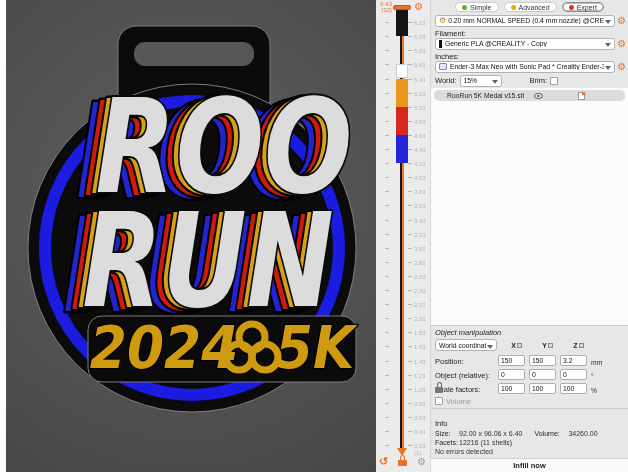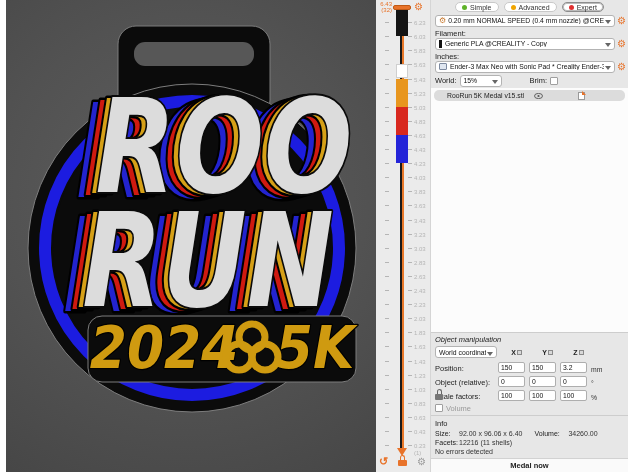--- a/index.html
+++ b/index.html
@@ -75,21 +75,21 @@
     font-size:6.8px;padding:0 2px;font-family:"Liberation Sans",sans-serif;color:#111;}
   .mrow .unit{font-size:6.8px;color:#333;}
   .axishead{display:flex;align-items:center;height:14px;margin-bottom:1px;}
   .axishead .sel{flex:none;width:62px;height:12px;}
   .ax{width:31px;flex:none;text-align:center;font-size:7px;font-weight:bold;color:#222;}
   .ax i{display:inline-block;width:5px;height:5px;border:1px solid #8a8a8a;background:#d8d8d8;vertical-align:0;margin-left:1px;}
   .padlock{position:absolute;left:4px;top:59px;width:8px;height:9px;}
   .padlock .shackle{position:absolute;left:1.5px;top:-3px;width:5px;height:5px;border:1.3px solid #666;border-bottom:none;border-radius:3px 3px 0 0;}
   .padlock .body{position:absolute;left:0;top:2px;width:8px;height:6px;background:#777;border-radius:1px;}
   .inches{display:flex;align-items:center;gap:3px;height:12px;color:#9a9a9a;}
-  .info{background:#e7e7e7;border-top:1px solid #cdcdcd;padding:3px 4px 2px 4px;}
+  .info{background:#e7e7e7;border-top:1px solid #cdcdcd;padding:10px 4px 2px 4px;}
   .info .t{height:10px;color:#1d1d1d;}
   .irow{display:flex;height:9px;align-items:center;color:#333;font-size:7px;}
   .irow .k{width:24px;color:#222;}
   .irow .k2{width:34px;margin-left:12px;color:#222;}
   .slice{height:14px;background:#fafafa;border-top:1px solid #d2d2d2;display:flex;align-items:center;justify-content:center;
     font-size:7.5px;font-weight:bold;color:#222;}
 
   .medal-text{font-family:"DejaVu Sans",sans-serif;font-weight:bold;font-style:italic;paint-order:stroke;stroke-linejoin:round;}
 </style>
 </head>
@@ -457,15 +457,15 @@
       </div>
       <div class="irow">
         <span class="k">Facets:</span>
         <span>12216 (11 shells)</span>
       </div>
       <div class="irow">
         <span>No errors detected</span>
       </div>
     </div>
 
-    <div class="slice">Medal now</div>
+    <div class="slice">Infill now</div>
   </div>
 </div>
 
 </body></html>

